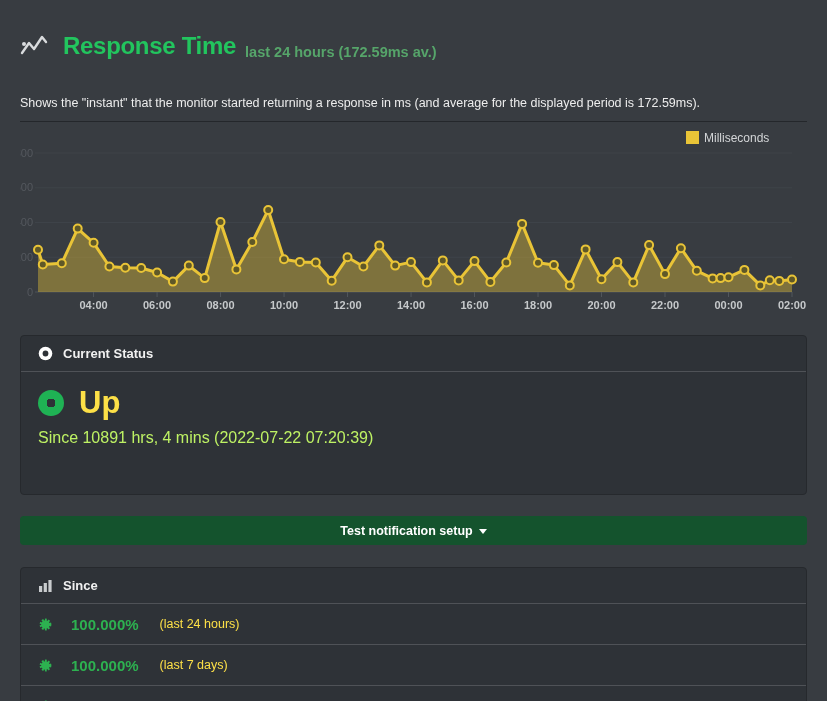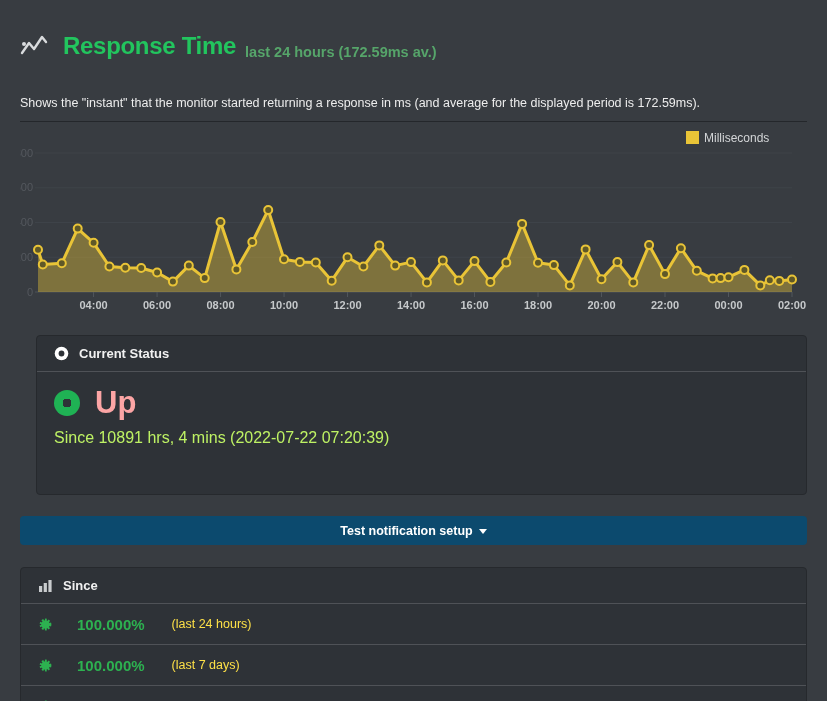--- a/index.html
+++ b/index.html
@@ -31,21 +31,21 @@
     border-radius:4px;
   }
   .panel-header{
     display:flex;align-items:center;gap:10px;
     padding:10px 17px;
     font-size:13px;font-weight:bold;color:#f1f1f1;
     border-bottom:1px solid rgba(255,255,255,0.16);
   }
   .panel-header svg{display:block;}
 
-  .status-panel{margin-top:19px;height:160px;box-sizing:border-box;margin-left:16px;}
+  .status-panel{margin-top:19px;height:160px;box-sizing:border-box;}
   .status-body{padding:15px 17px;}
   .status-line{display:flex;align-items:center;}
   .status-donut{
     width:26px;height:26px;border-radius:50%;
     background:radial-gradient(circle at 50% 50%, #2e3237 0 4.5px, #1fb254 4.5px 13px);
     flex:0 0 auto;
   }
   .status-text{font-size:31px;font-weight:bold;color:#1fb254;line-height:1;margin-left:15px;}
   .status-since{margin-top:11px;font-size:16px;color:#bef264;}
 
@@ -56,21 +56,21 @@
     cursor:pointer;
   }
   .caret-down{
     display:inline-block;width:0;height:0;margin-left:6px;vertical-align:1px;
     border-left:4px solid transparent;border-right:4px solid transparent;
     border-top:5px solid #ffffff;
   }
 
   .uptime-panel{margin-top:22px;}
   .uptime-row{
-    display:flex;align-items:center;gap:24px;
+    display:flex;align-items:center;gap:18px;
     height:40px;padding:0 17px;
   }
   .uptime-row + .uptime-row{border-top:1px solid rgba(255,255,255,0.16);}
   .uptime-row svg{display:block;flex:0 0 auto;}
   .uptime-value{font-size:15px;font-weight:bold;color:#2db150;}
   .uptime-period{font-size:12.5px;color:#fde047;margin-left:3px;}
 </style>
 </head>
 <body>
 
@@ -191,27 +191,27 @@
         <svg width="15" height="15" viewBox="0 0 15 15">
           <circle cx="7.5" cy="7.5" r="6.8" fill="#ffffff"></circle>
           <circle cx="7.5" cy="7.5" r="2.9" fill="#2e3237"></circle>
         </svg>
       </span>
       <span>Current Status</span>
     </div>
     <div class="status-body">
       <div class="status-line">
         <span class="status-donut"></span>
-        <span class="status-text" style="color: #fca5a5;">Up</span>
+        <span class="status-text" style="color: #fde047;">Up</span>
       </div>
       <div class="status-since">Since 10891 hrs, 4 mins (2022-07-22 07:20:39)</div>
     </div>
   </div>
 
-  <button class="notify-btn" style="background: #0c4a6e;">
+  <button class="notify-btn" style="background: #14532d;">
     <span>Test notification setup</span><span class="caret-down"></span>
   </button>
 
   <div class="panel uptime-panel">
     <div class="panel-header">
       <span>
         <svg width="15" height="15" viewBox="0 0 15 15">
           <rect x="1" y="8" width="3.2" height="6" fill="#c9ccce"></rect>
           <rect x="5.7" y="5" width="3.2" height="9" fill="#c9ccce"></rect>
           <rect x="10.4" y="2" width="3.2" height="12" fill="#c9ccce"></rect>

